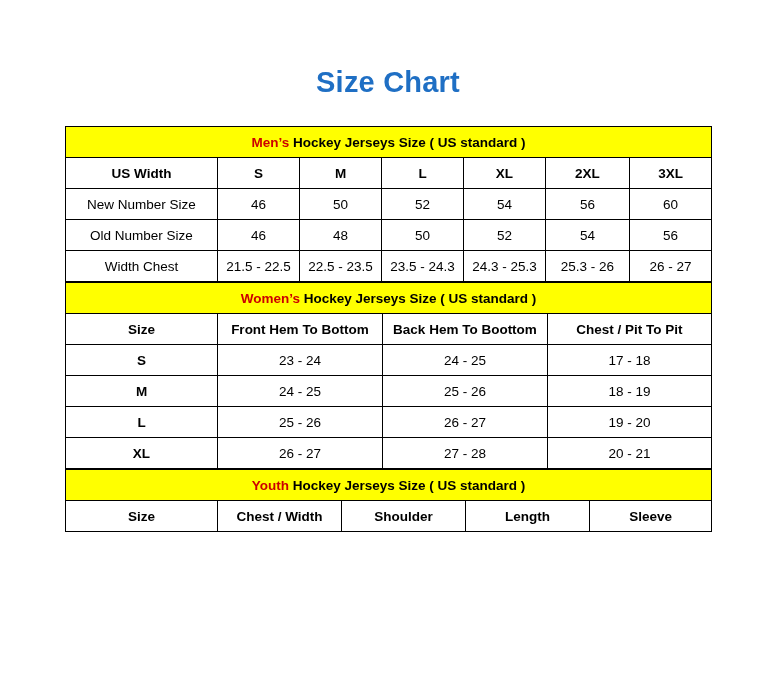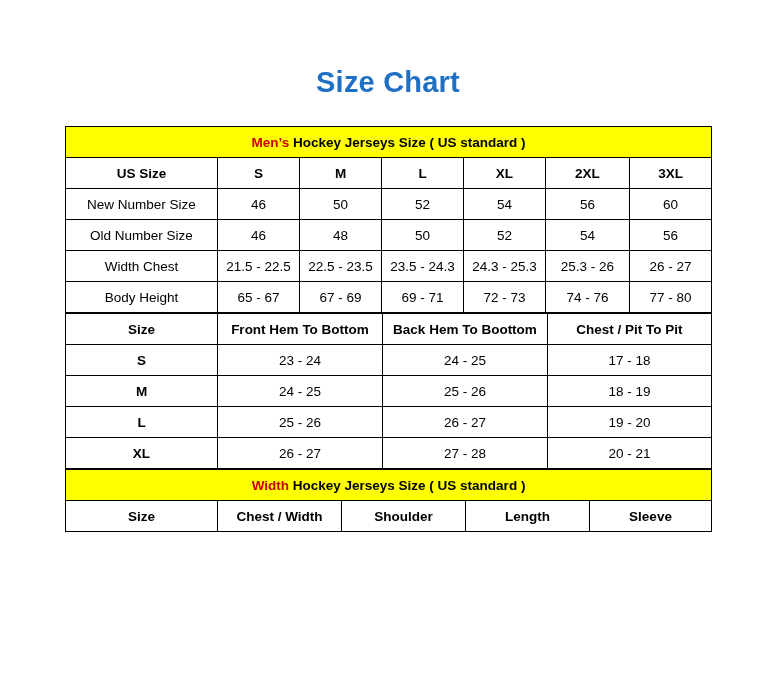--- a/index.html
+++ b/index.html
@@ -81,21 +81,21 @@
         <col style="width:82px">
         <col style="width:82px">
         <col style="width:84px">
         <col style="width:82px">
       </colgroup>
       <tbody>
         <tr>
           <td class="band" colspan="7"><span class="accent">Men’s</span><span> Hockey Jerseys Size ( US standard )</span></td>
         </tr>
         <tr>
-          <td class="hdr">US Size</td>
+          <td class="hdr">US Width</td>
           <td class="hdr">S</td>
           <td class="hdr">M</td>
           <td class="hdr">L</td>
           <td class="hdr">XL</td>
           <td class="hdr">2XL</td>
           <td class="hdr">3XL</td>
         </tr>
         <tr>
           <td class="rowlabel">New Number Size</td>
           <td>46</td>
@@ -116,40 +116,34 @@
         </tr>
         <tr>
           <td class="rowlabel">Width Chest</td>
           <td>21.5 - 22.5</td>
           <td>22.5 - 23.5</td>
           <td>23.5 - 24.3</td>
           <td>24.3 - 25.3</td>
           <td>25.3 - 26</td>
           <td>26 - 27</td>
         </tr>
-        <tr>
-          <td class="rowlabel">Body Height</td>
-          <td>65 - 67</td>
-          <td>67 - 69</td>
-          <td>69 - 71</td>
-          <td>72 - 73</td>
-          <td>74 - 76</td>
-          <td>77 - 80</td>
-        </tr>
       </tbody>
     </table>
 
     <table class="sz">
       <colgroup>
         <col style="width:152px">
         <col style="width:165px">
         <col style="width:165px">
         <col style="width:164px">
       </colgroup>
       <tbody>
+        <tr>
+          <td class="band" colspan="4"><span class="accent">Women’s</span><span> Hockey Jerseys Size ( US standard )</span></td>
+        </tr>
         <tr>
           <td class="hdr">Size</td>
           <td class="hdr">Front Hem To Bottom</td>
           <td class="hdr">Back Hem To Boottom</td>
           <td class="hdr">Chest / Pit To Pit</td>
         </tr>
         <tr>
           <td class="boldlabel">S</td>
           <td>23 - 24</td>
           <td>24 - 25</td>
@@ -179,21 +173,21 @@
     <table class="sz">
       <colgroup>
         <col style="width:152px">
         <col style="width:124px">
         <col style="width:124px">
         <col style="width:124px">
         <col style="width:122px">
       </colgroup>
       <tbody>
         <tr>
-          <td class="band" colspan="5"><span class="accent">Width</span><span> Hockey Jerseys Size ( US standard )</span></td>
+          <td class="band" colspan="5"><span class="accent">Youth</span><span> Hockey Jerseys Size ( US standard )</span></td>
         </tr>
         <tr>
           <td class="hdr">Size</td>
           <td class="hdr">Chest / Width</td>
           <td class="hdr">Shoulder</td>
           <td class="hdr">Length</td>
           <td class="hdr">Sleeve</td>
         </tr>
       </tbody>
     </table>

